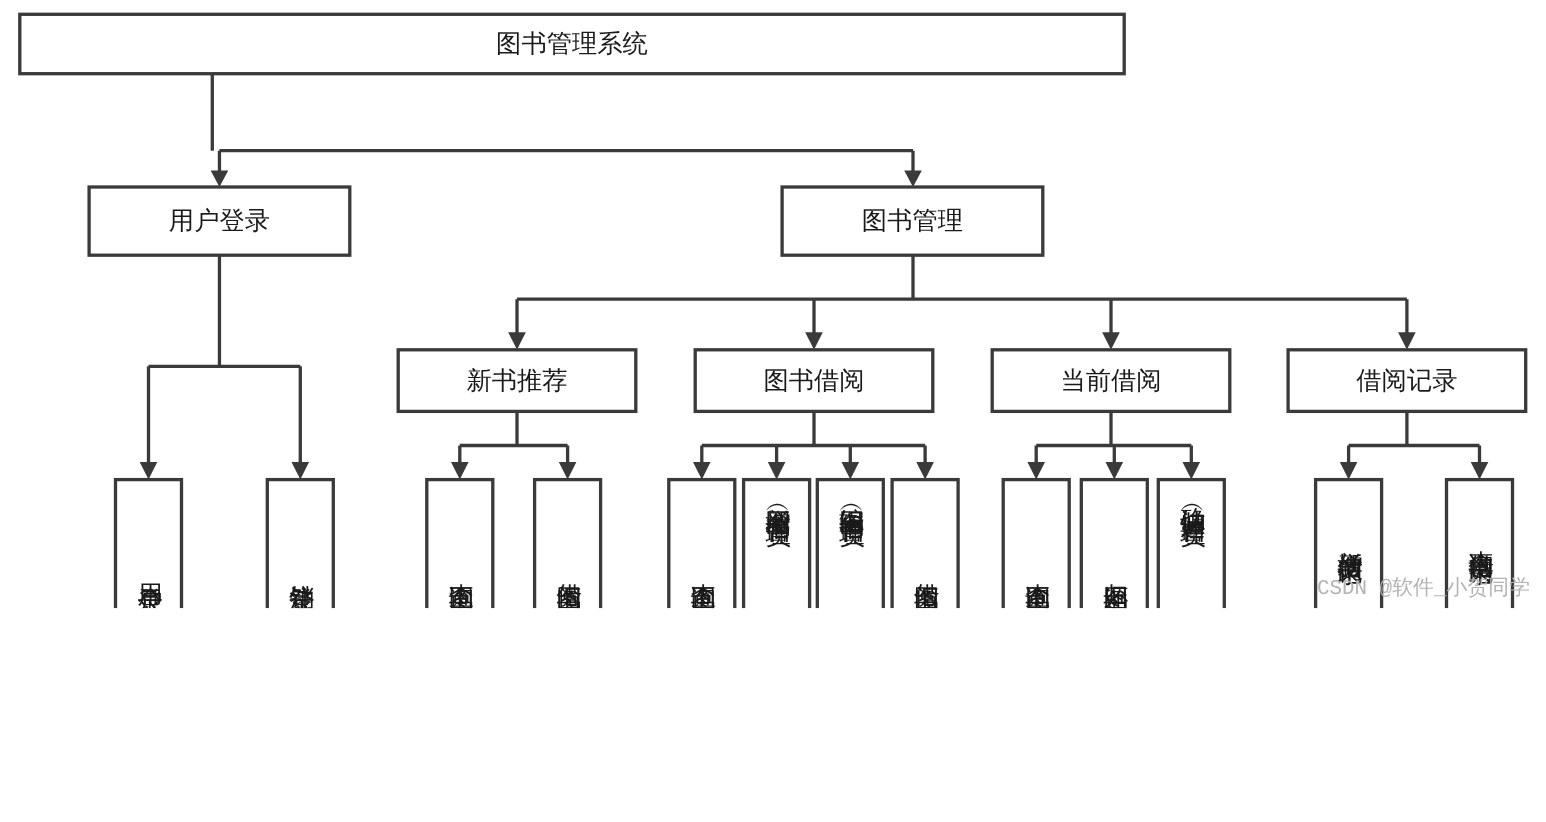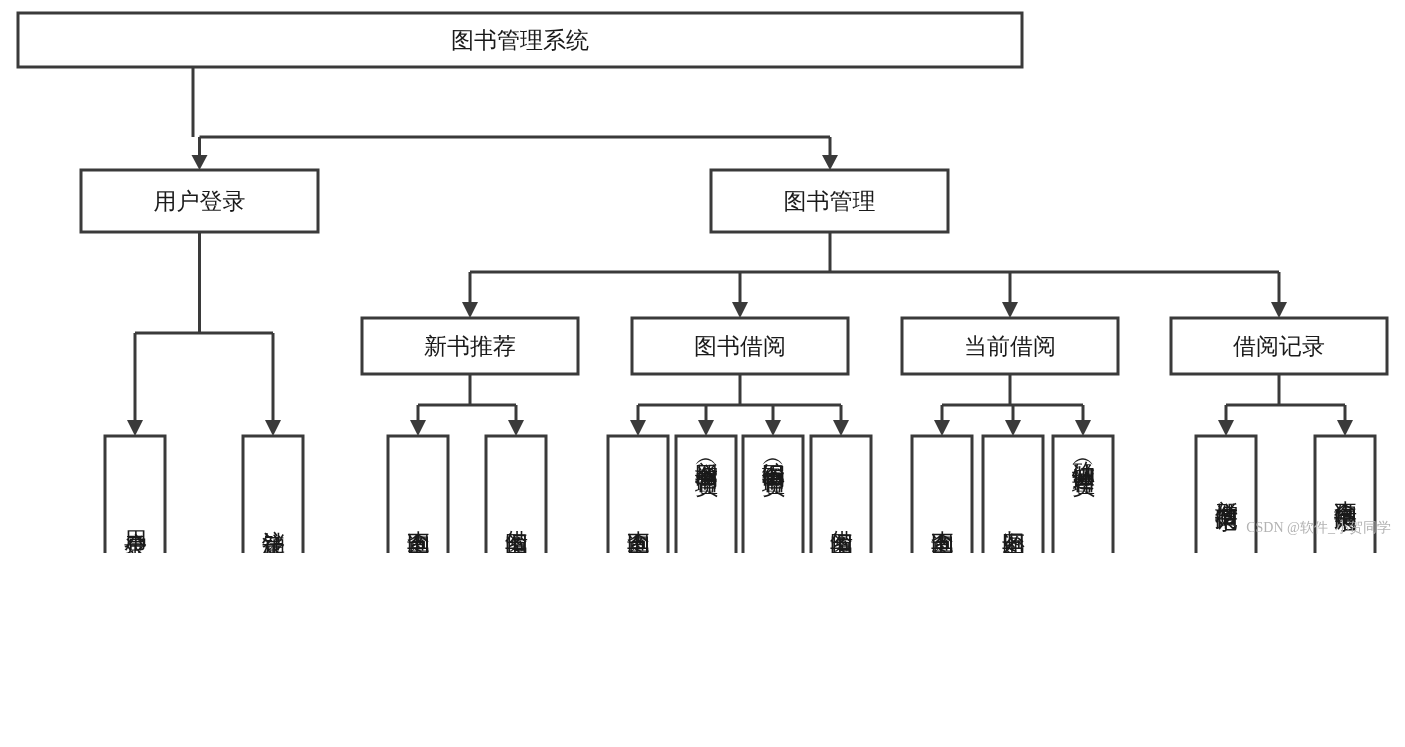--- a/index.html
+++ b/index.html
@@ -52,23 +52,23 @@
     font-size: 23px;
     fill: #1a1a1a;
     writing-mode: vertical-rl;
     text-orientation: upright;
     text-anchor: middle;
     letter-spacing: 2px;
   }
   .watermark-text {
     position: absolute;
     right: 14px;
-    bottom: 16px;
-    font-family: Liberation Serif, serif;
-    font-size: 14px;
+    bottom: 6px;
+    font-family: Liberation Mono, monospace;
+    font-size: 19px;
     color: #b3b3b3;
     white-space: nowrap;
     user-select: none;
     pointer-events: none;
   }
 </style>
 </head>
 <body>
 
 <div id="diagram-root">

